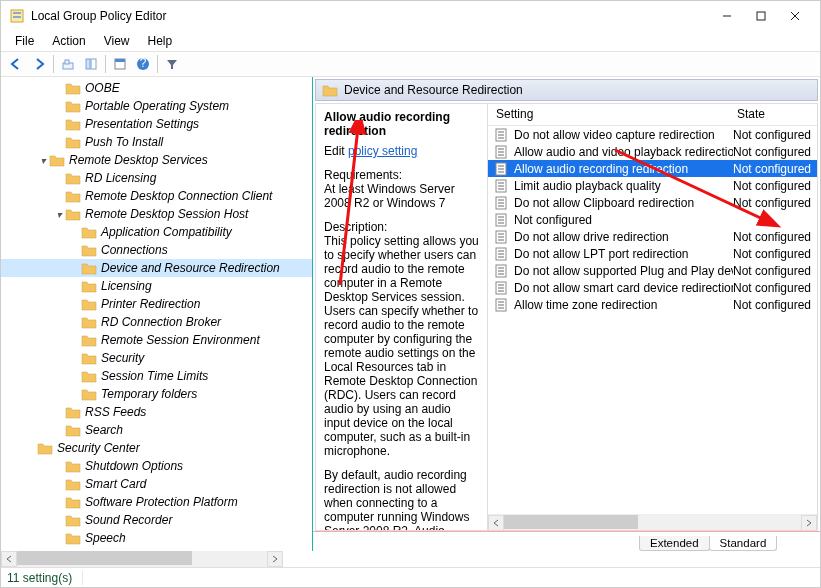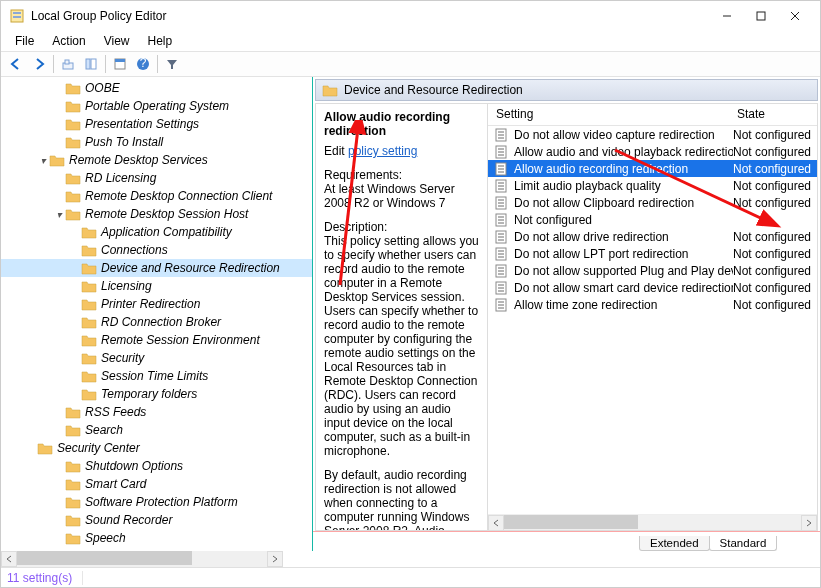--- a/index.html
+++ b/index.html
@@ -46,21 +46,21 @@
 .row.selected .rstate { color: #fff; }
 .hscroll { height: 16px; border-top: 1px solid #eee; display:flex; align-items:center; }
 .hscroll .arrow { width:16px; height:16px; display:flex; align-items:center; justify-content:center; background:#f0f0f0; border:1px solid #dcdcdc; }
 .hscroll .track { flex:1; background:#f0f0f0; height:16px; position:relative; }
 .hscroll .thumb { position:absolute; left:0; top:0; height:14px; background:#cdcdcd; }
 
 .tabstrip { height: 20px; display: flex; align-items: flex-end; padding-left: 326px; border-top: 1px solid #fca5a5; }
 .tab { border: 1px solid #c9c9c9; border-top: none; border-radius: 0 0 3px 3px; padding: 1px 10px; font-size: 11.5px; margin-right: -1px; background: #fff; cursor: pointer; }
 .tab.active { background: #f5f5f5; }
 
-.statusbar { height: 20px; border-top: 1px solid #e0e0e0; display: flex; align-items: center; padding: 0 6px; font-size: 12px; color: #8b5cf6; }
+.statusbar { height: 20px; border-top: 1px solid #e0e0e0; display: flex; align-items: center; padding: 0 6px; font-size: 12px; color: #14532d; }
 .statusbar .cell { border-right: 1px solid #e6e6e6; padding-right: 10px; margin-right: 10px; }
 
 .arrow-annot { position: absolute; pointer-events: none; z-index: 50; }
 
 .left-hscroll { height:16px; display:flex; }
 .left-hscroll .arrow { width:16px; height:16px; background:#f0f0f0; border:1px solid #dcdcdc; display:flex;align-items:center;justify-content:center; }
 .left-hscroll .track { flex:1; background:#f0f0f0; position:relative; }
 .left-hscroll .thumb { position:absolute; left:0; top:0; height:14px; width:70%; background:#cdcdcd; }
 
 svg.folder path { fill:#f5c462; stroke:#caa23e; stroke-width:0.5; }

